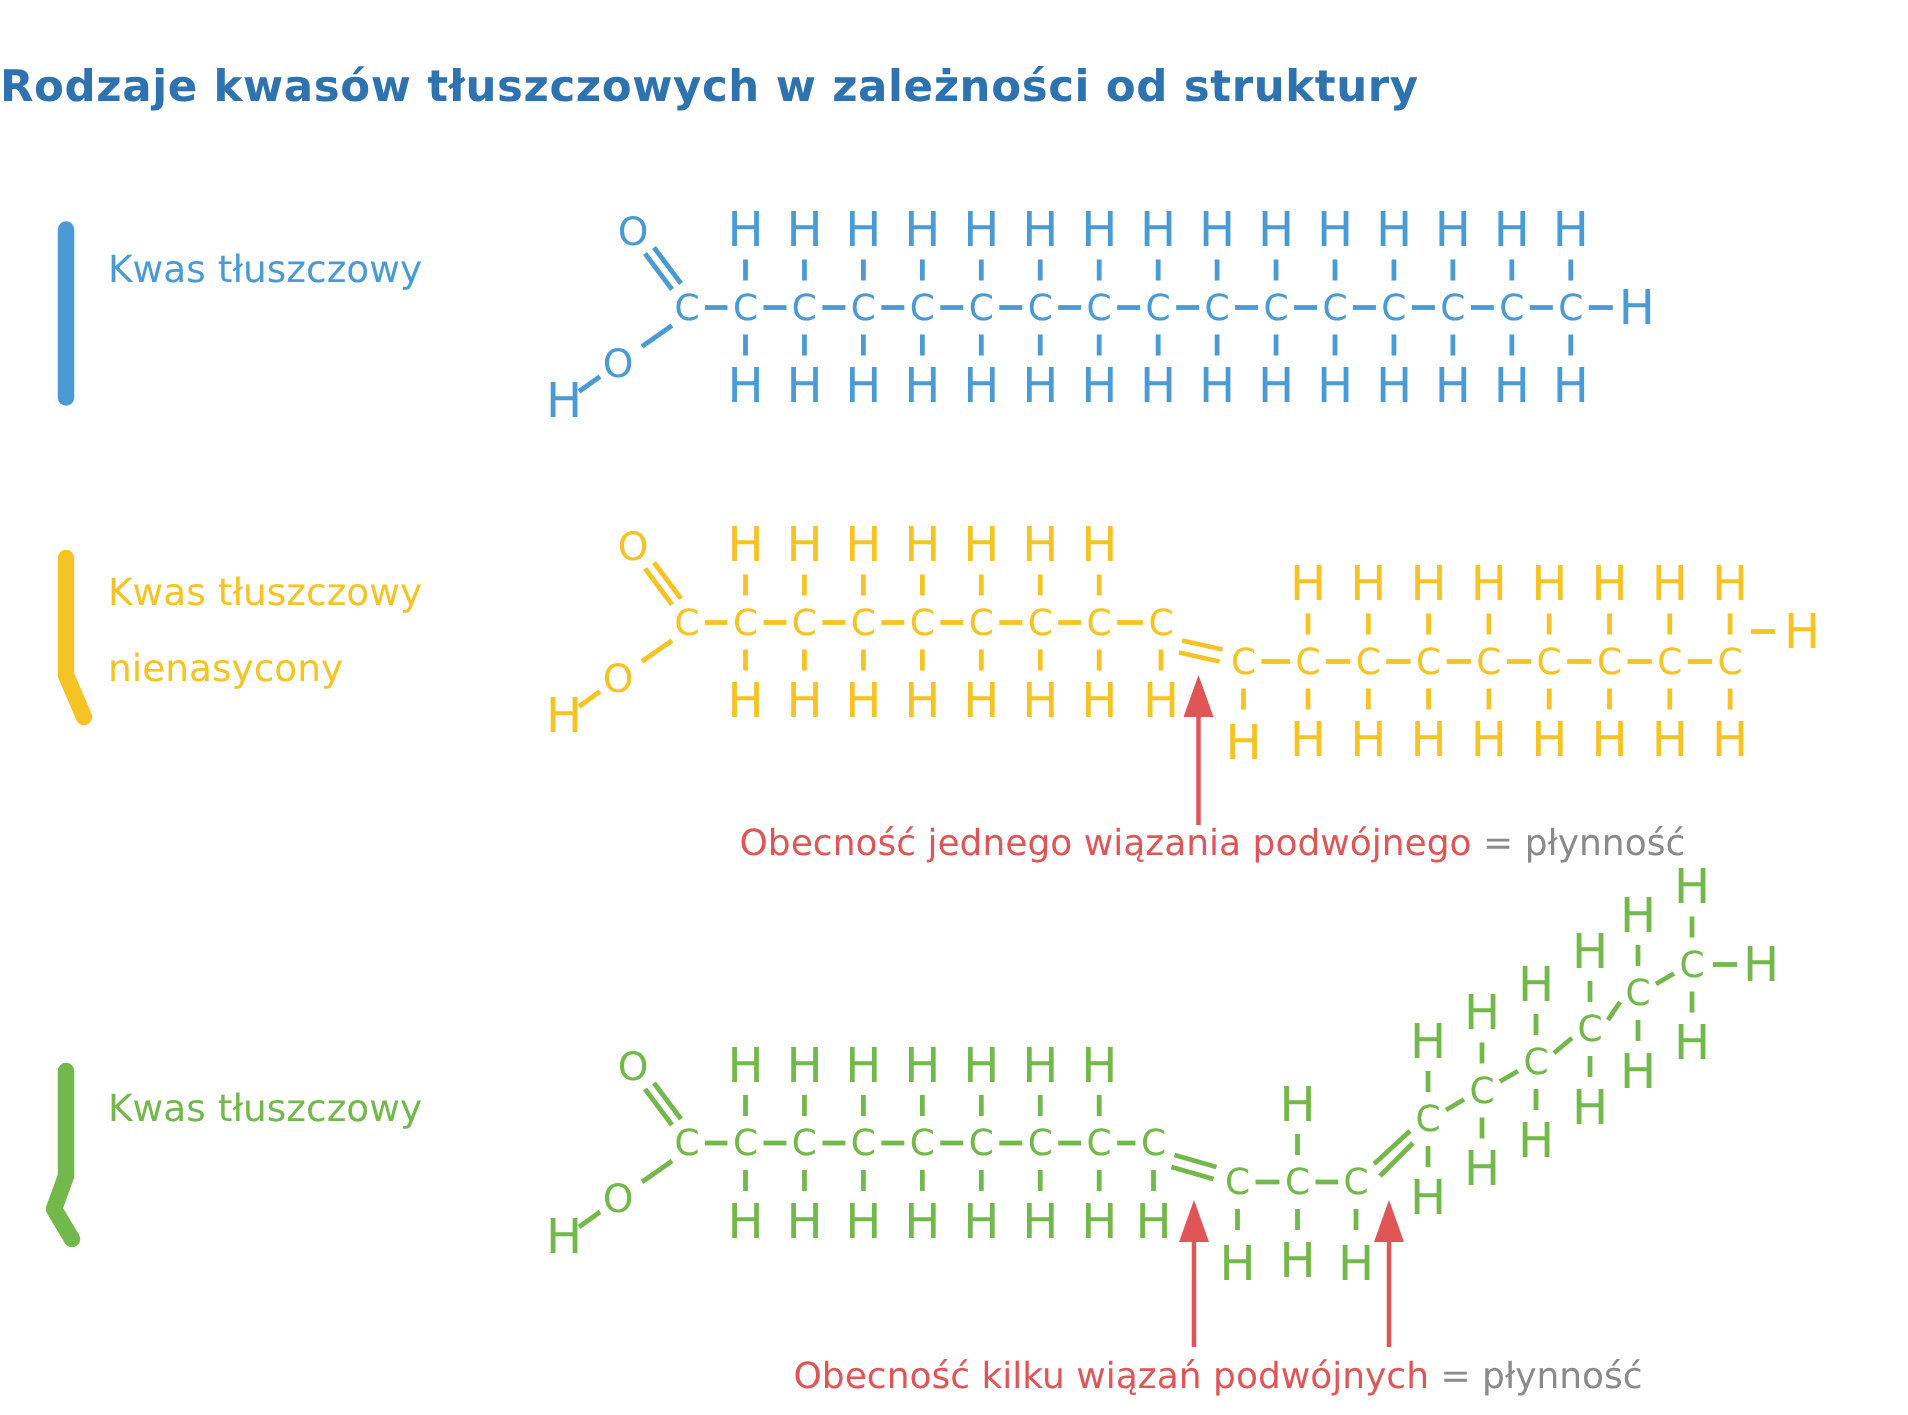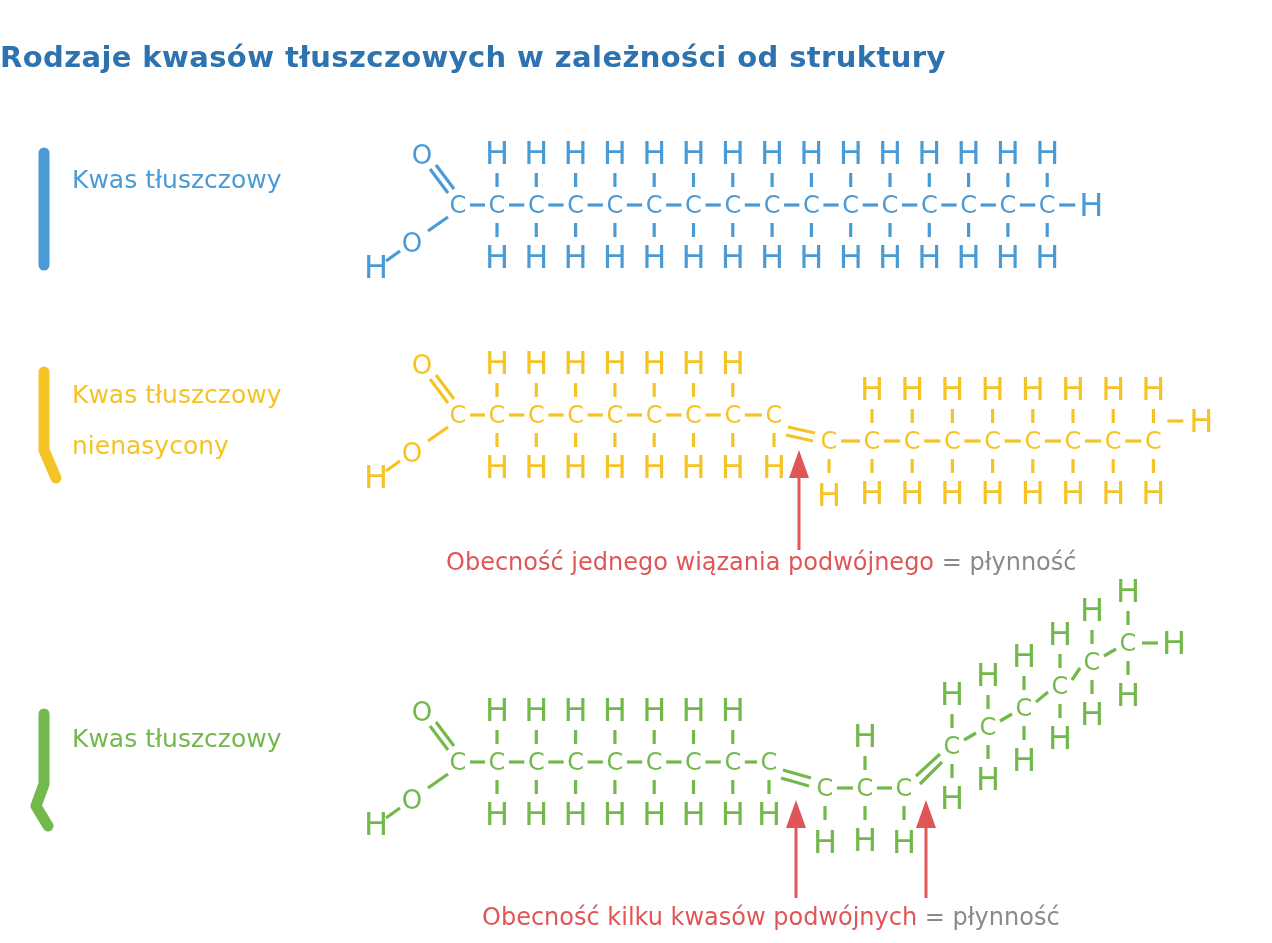--- a/index.html
+++ b/index.html
@@ -4,21 +4,21 @@
 <style>
   html, body { margin: 0; padding: 0; background: #ffffff; }
   body { width: 1272px; height: 943px; position: relative; overflow: hidden;
          font-family: "DejaVu Sans", sans-serif; }
   .title { position: absolute; left: 0; top: 40px; width: 1262px; text-align: left;
            font-size: 29px; font-weight: bold; color: #2e72b0; letter-spacing: 0.4px; }
   .side-label { position: absolute; left: 72px; font-size: 25px; font-weight: normal; line-height: 51px; }
   .bar { position: absolute; }
   svg.mol { position: absolute; left: 0; top: 0; }
   .caption { position: absolute; font-size: 24px; white-space: nowrap; }
-  .caption .red { color: #e05656; }
+  .caption .red { color: #e05656; margin-left: 47px; }
   .caption .gray { color: #8a8a8a; }
   .atom { font-family: "DejaVu Sans", sans-serif; }
 </style>
 </head>
 <body>
 
 <div class="title">Rodzaje kwasów tłuszczowych w zależności od struktury</div>
 
 <svg class="bar" style="left:30px;top:145px" width="30" height="130">
   <line x1="14" y1="8" x2="14" y2="120" stroke="#4a9bd5" stroke-width="11" stroke-linecap="round"></line>
@@ -365,14 +365,14 @@
     <line x1="796" y1="820" x2="796" y2="898" stroke="#e05656" stroke-width="3"></line>
     <polygon points="796,800 786,828 806,828" fill="#e05656"></polygon>
     <line x1="926" y1="820" x2="926" y2="898" stroke="#e05656" stroke-width="3"></line>
     <polygon points="926,800 916,828 936,828" fill="#e05656"></polygon>
   </svg>
 
 <div class="caption" style="left:446px;top:548px">
   <span class="red">Obecność jednego wiązania podwójnego</span><span class="gray"> = </span><span class="gray">płynność</span>
 </div>
 <div class="caption" style="left:482px;top:903px">
-  <span class="red">Obecność kilku kwasów podwójnych</span><span class="gray"> = </span><span class="gray">płynność</span>
+  <span class="red">Obecność kilku wiązań podwójnych</span><span class="gray"> = </span><span class="gray">płynność</span>
 </div>
 
 </body></html>

